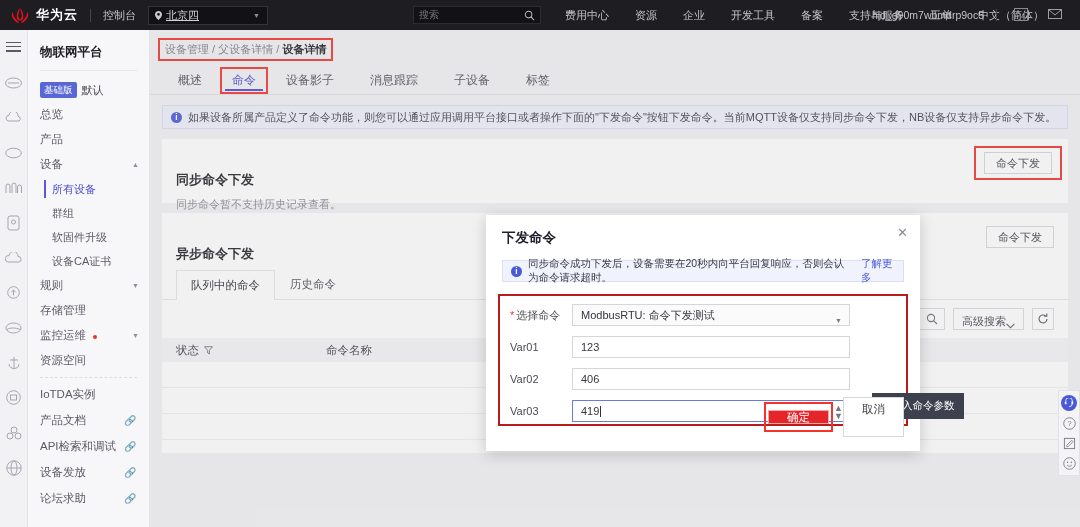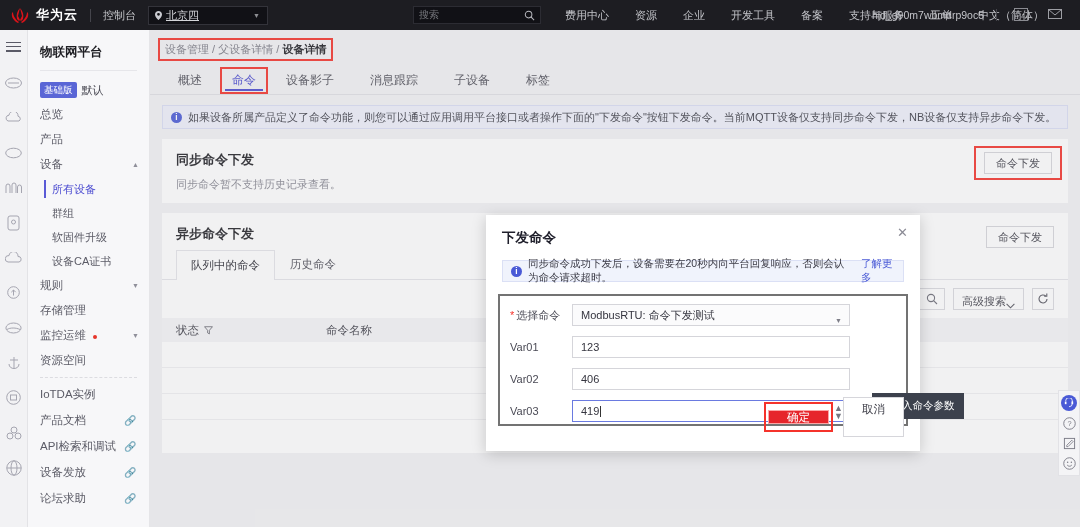--- a/index.html
+++ b/index.html
@@ -102,21 +102,21 @@
     margin: 10px 12px 0 12px; background:#eef0fb; border:1px solid #d9ddf4;
     height:24px; display:flex; align-items:center; gap:6px; padding: 0 8px; font-size:11px; color:#3c3c46;
   }
   .info-dot {
     width:11px; height:11px; border-radius:50%; background:#4a5ad6; color:#fff;
     font-size:8.5px; display:flex; align-items:center; justify-content:center; flex:0 0 auto; font-weight:bold;
   }
 
   .card { margin: 10px 12px 0 12px; background:#fff; position:relative; }
   .card-head { padding: 12px 14px 10px 14px; }
-  .card-title { font-size:13px; font-weight:bold; color:#1f1f24; }
+  .card-title { font-size:13px; font-weight:bold; color:#1f1f24;margin-top:20px; }
   .card-sub { font-size:11px; color:#8a8a94; margin-top:8px; }
   .btn {
     border:1px solid #d6d6db; background:#fff; color:#40404a; font-size:11px;
     height:22px; padding: 0 11px; line-height:20px; display:inline-block;
   }
   .btn-slot { position:absolute; right:14px; top:13px; }
   .btn-slot.boxed { border:2px solid #f5332b; padding:4px 8px; right:6px; top:7px;}
 
   .subtabs { display:flex; padding-left:14px; border-bottom:1px solid #e5e5e9; }
   .subtab { font-size:11.5px; color:#4f4f59; padding: 7px 14px; border:1px solid transparent; border-bottom:none;}
@@ -139,21 +139,21 @@
     position:absolute; left:336px; top:185px; width:434px; height:236px;
     background:#fff; box-shadow: 0 3px 14px rgba(0,0,0,.18); z-index:40;
   }
   .modal-head { padding: 14px 16px 0 16px; font-size:13.5px; font-weight:bold; color:#1f1f2b; }
   .modal-close { position:absolute; right:12px; top:10px; color:#8b8b95; font-size:13px; }
   .modal-alert {
     margin: 13px 16px 0 16px; background:#f0f3fc; border:1px solid #dbe0f5; height:22px;
     display:flex; align-items:center; gap:6px; padding: 0 8px; font-size:10.5px; color:#3b3b46;
   }
   .modal-alert a { color:#4a5ad6; text-decoration:none; margin-left:4px;}
-  .form-frame { position:absolute; left:12px; top:79px; width:410px; height:132px; border:2px solid #737373; }
+  .form-frame { position:absolute; left:12px; top:79px; width:410px; height:132px; border:2px solid #b91c1c; }
   .frow { display:flex; align-items:center; height:26px; margin-top:6px; }
   .flabel { width:72px; padding-left:10px; font-size:11px; color:#4a4a55; }
   .flabel .req { color:#f5332b; margin-right:2px; }
   .fselect, .finput {
     width:278px; height:22px; border:1px solid #d5d5da; background:#fff;
     font-size:11px; color:#35353f; padding: 0 8px; line-height:20px; position:relative;
   }
   .fselect { background:#fbfbfc; }
   .fselect .caret { position:absolute; right:7px; top:6px; font-size:7px; color:#7e7e88; }
   .finput.focused { border-color:#6a7ae0; }

